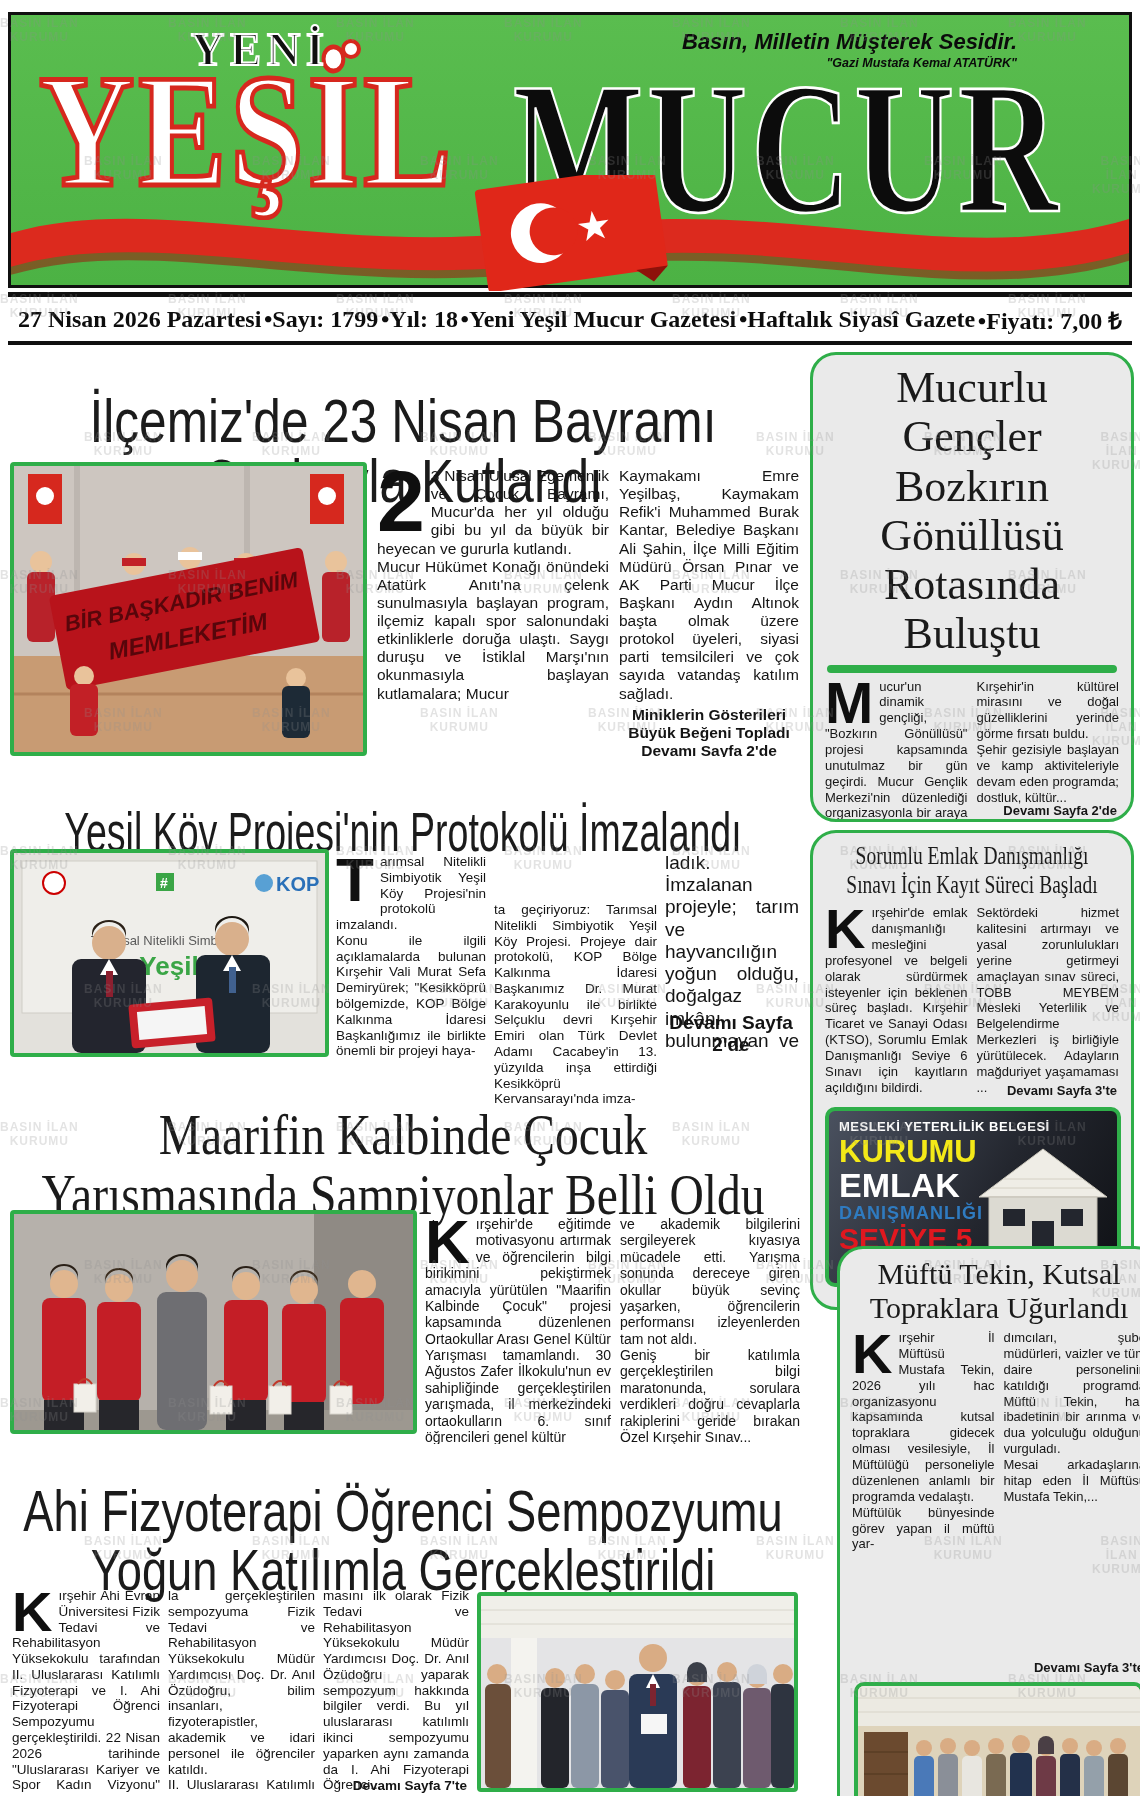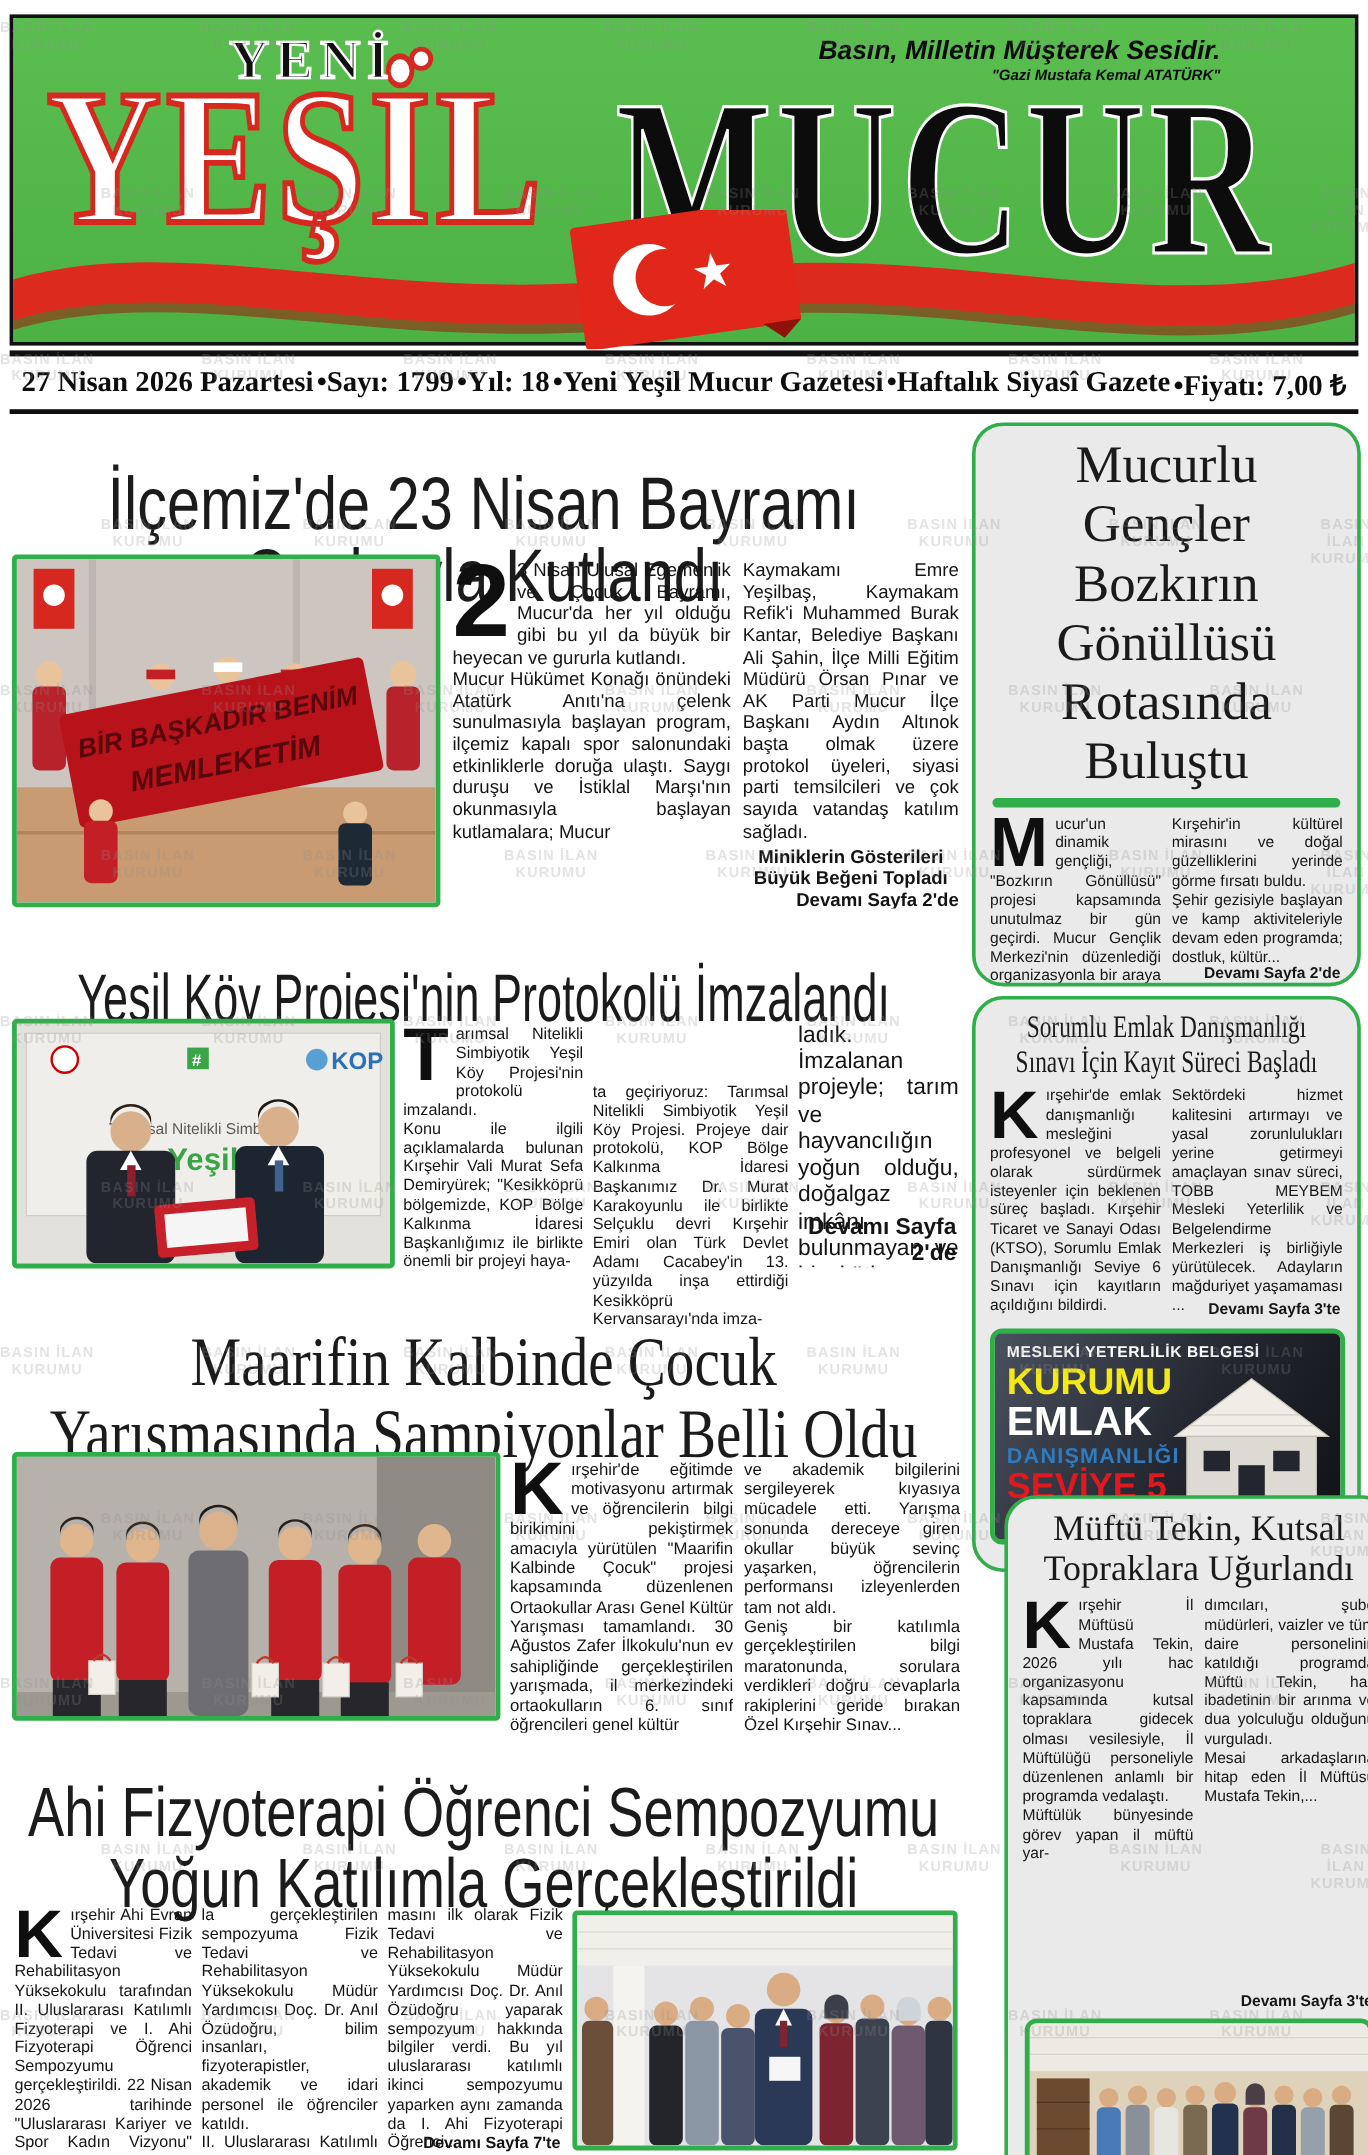--- a/index.html
+++ b/index.html
@@ -41,21 +41,21 @@
   
   .hl{position:absolute;text-align:center;white-space:pre-line;color:#1b1b1b;z-index:2;
       font-family:"Liberation Sans",sans-serif;font-weight:normal;}
   .hl-serif{font-family:"Liberation Serif",serif;}
 
   
   .col{position:absolute;font:15.5px/1.17 "Liberation Sans",sans-serif;color:#141414;
        text-align:justify;overflow:hidden;z-index:2;}
   .coltext{white-space:pre-line;}
   .dropcap{float:left;font-weight:bold;line-height:.74;margin:3px 6px 0 0;color:#0f0f0f;}
-  .more{font-weight:bold;text-align:right;}
+  .more{font-weight:bold;text-align:center;}
   .more-abs{position:absolute;right:2px;bottom:0;background:transparent;}
   .subhead{font-weight:bold;text-align:center;white-space:pre-line;margin-top:3px;}
 
   
   .photo{position:absolute;border:4px solid #2fae49;border-radius:4px;overflow:hidden;background:#ddd;z-index:2;}
   .photo svg,.sb-photo svg,.ad-house{display:block;}
 
   
   .sbox{position:absolute;left:810px;width:324px;background:#eaeaea;border:3px solid #2fae49;
         border-radius:26px;box-sizing:border-box;padding:8px 12px;z-index:2;

